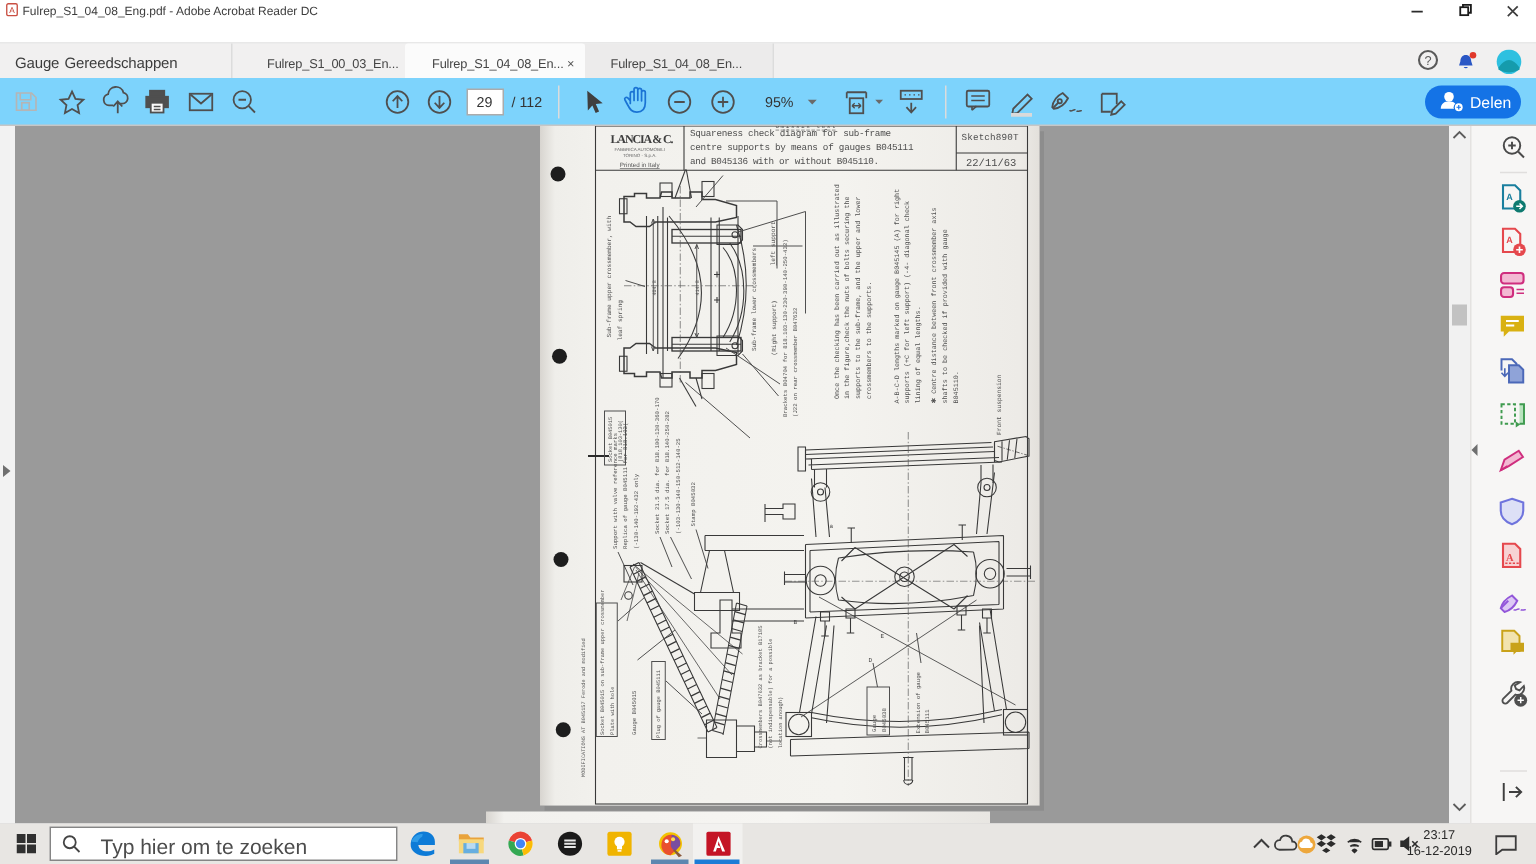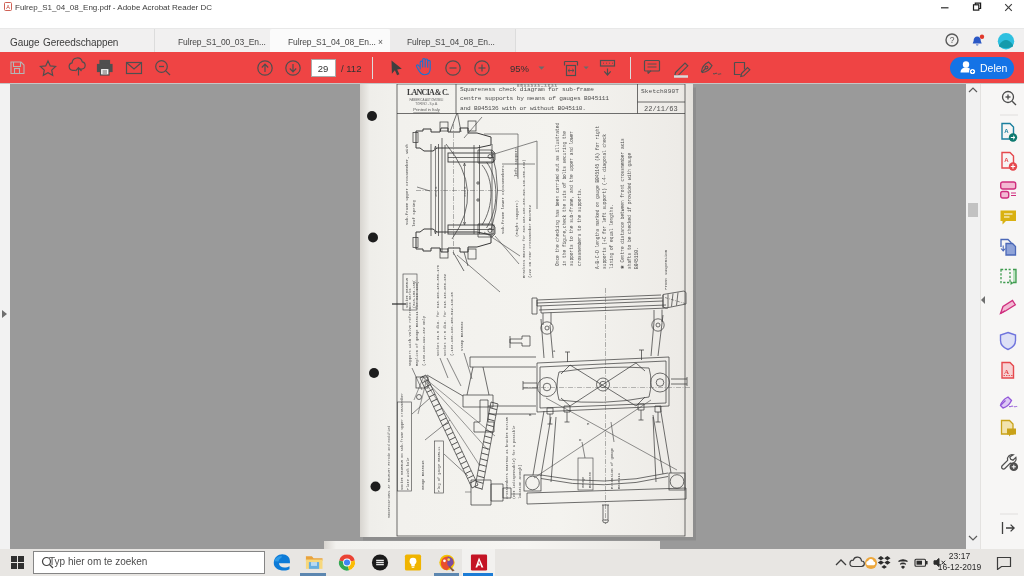--- a/index.html
+++ b/index.html
@@ -8,21 +8,21 @@
 #titlebar{position:absolute;left:0;top:0;width:1024px;height:15px;background:#fff;padding-left:46px;}
 #titletext{position:absolute;left:15px;top:2.5px;font-size:8px;color:#3c3c3c;}
 
 #menubar{position:absolute;left:0;top:15px;width:1024px;height:13px;background:#fff;font-size:8px;color:#3a3a3a;}
 #menubar span{position:absolute;top:2px;}
 
 #tabbar{position:absolute;left:0;top:28px;width:1024px;height:24px;background:#f1f0f0;border-top:1px solid #e8e8e8;font-size:9px;color:#3c3c3c;}
 .tabtxt{position:absolute;top:7.5px;font-size:8.5px;letter-spacing:-0.1px;}
 .tab{position:absolute;top:0;height:24px;}
 
-#toolbar{position:absolute;left:0;top:52px;width:1024px;height:32px;background:#ef4444;border-bottom:1px solid #c6c6c6;}
+#toolbar{position:absolute;left:0;top:52px;width:1024px;height:32px;background:#7dd3fc;border-bottom:1px solid #c6c6c6;}
 
 #content{position:absolute;left:0;top:84px;width:1024px;height:464.5px;background:#9a9a9a;}
 #leftstrip{position:absolute;left:0;top:0;width:10px;height:465px;background:#f2f2f2;}
 #page1{position:absolute;left:324px;top:0;width:333px;height:453px;background:linear-gradient(90deg,#d8d5d0 0,#efeeea 10px,#f2f1ed 40px,#f4f3ef 60%,#edebe7 96%,#e3e0db 100%);box-shadow:3px 3.5px 0 #8d8d8d;margin-left:36px;}
 #page2{position:absolute;left:324px;top:457px;width:336px;height:7.5px;background:linear-gradient(90deg,#d8d5d0 0,#f2f1ee 12px,#f6f5f2 60%,#e8e6e2 100%);}
 #scrollbar{position:absolute;left:966px;top:0;width:14px;height:465px;background:#f1f1f1;}
 #sthumb{position:absolute;left:968px;top:119px;width:10px;height:14px;background:#c2c2c2;}
 #rightpanel{position:absolute;left:980px;top:0;width:44px;height:465px;background:#f7f6f5;border-left:1px solid #e4e2e0;}
 
 #taskbar{position:absolute;left:0;top:548.5px;width:1024px;height:27.5px;background:#e8e6e3;}
@@ -505,21 +505,21 @@
           <rect x="7" y="0" width="6" height="6"></rect>
           <rect x="0" y="7" width="6" height="6"></rect>
           <rect x="7" y="7" width="6" height="6"></rect>
         </g>
       </svg>
     <div id="searchbox"></div>
     <svg class="abs" style="left:41px;top:7px" width="13" height="13" viewBox="0 0 13 13">
         <circle cx="5.5" cy="5.5" r="4" fill="none" stroke="#444" stroke-width="1.2"></circle>
         <line x1="8.5" y1="8.5" x2="12" y2="12" stroke="#444" stroke-width="1.2"></line>
       </svg>
-    <div class="abs" style="left:49px;top:7px;font-size:10px;color:#4c4c4c">Typ hier om te zoeken</div>
+    <div class="abs" style="left:67px;top:7px;font-size:14px;color:#4c4c4c">Typ hier om te zoeken</div>
     <div class="abs" style="left:462px;top:0;width:33px;height:27px;background:#f2f1ef"></div>
     <svg class="abs" style="left:270px;top:3.5px" width="220" height="22" viewBox="0 0 220 22">
 
       <g transform="translate(2.5,1.5) scale(0.85)">
         <path d="M1.5 10.5 C2 4.5 6.5 1 11.5 1 c5.5 0 9 3.5 9 8 v2.5 h-13 c0.5 3.5 3.5 5 6.5 5 c2.5 0 4.5-0.5 6-1.5 v3.5 c-1.5 1-4 1.6-6.5 1.6 C7 20.1 1 16.5 1.5 10.5 Z" fill="#0d7bd7"></path>
         <path d="M2 9 C3.5 5 7 3 11 3 l-0.5 2 c-2 1-3 2.5-3.5 4.5 z" fill="#2e9be8"></path>
       </g>
 
       <g transform="translate(35.5,2) scale(0.85)">
         <path d="M0.5 2.5 h7 l2 2.5 h10.5 v3 H0.5 z" fill="#e9a33c"></path>

